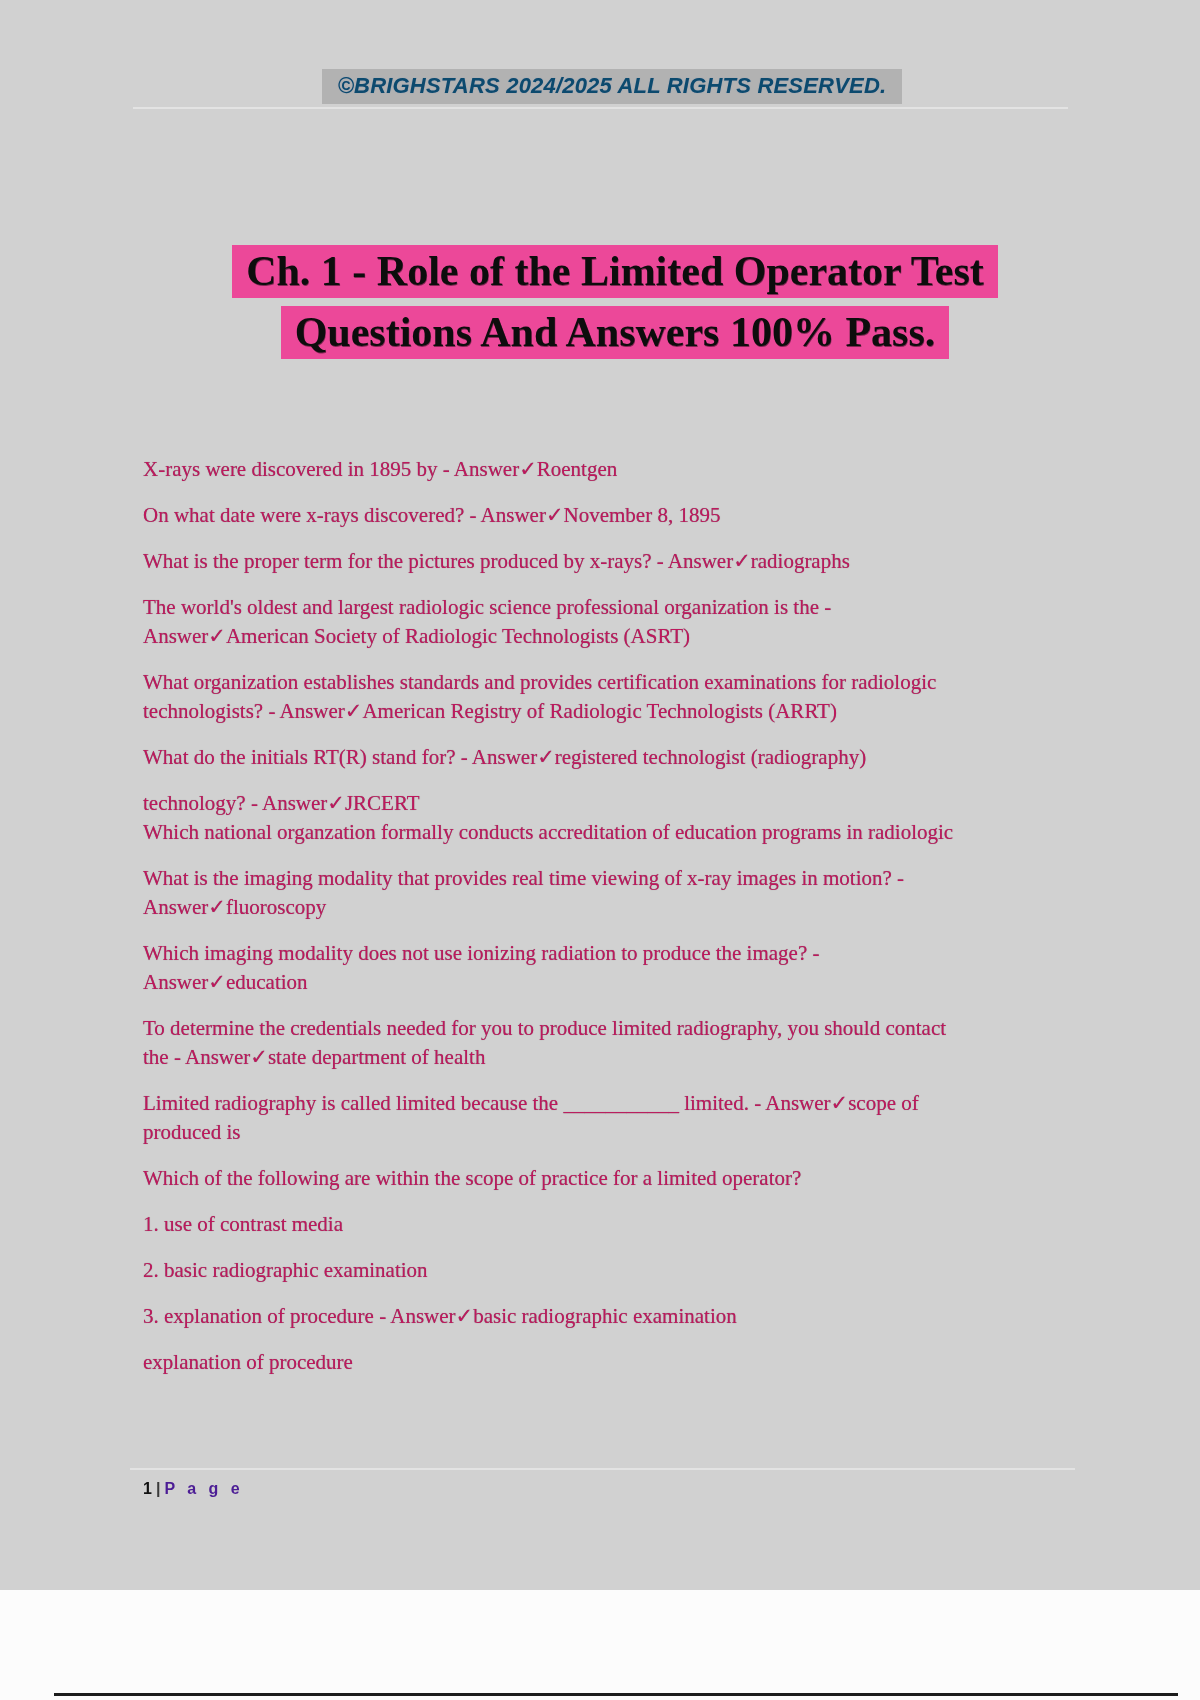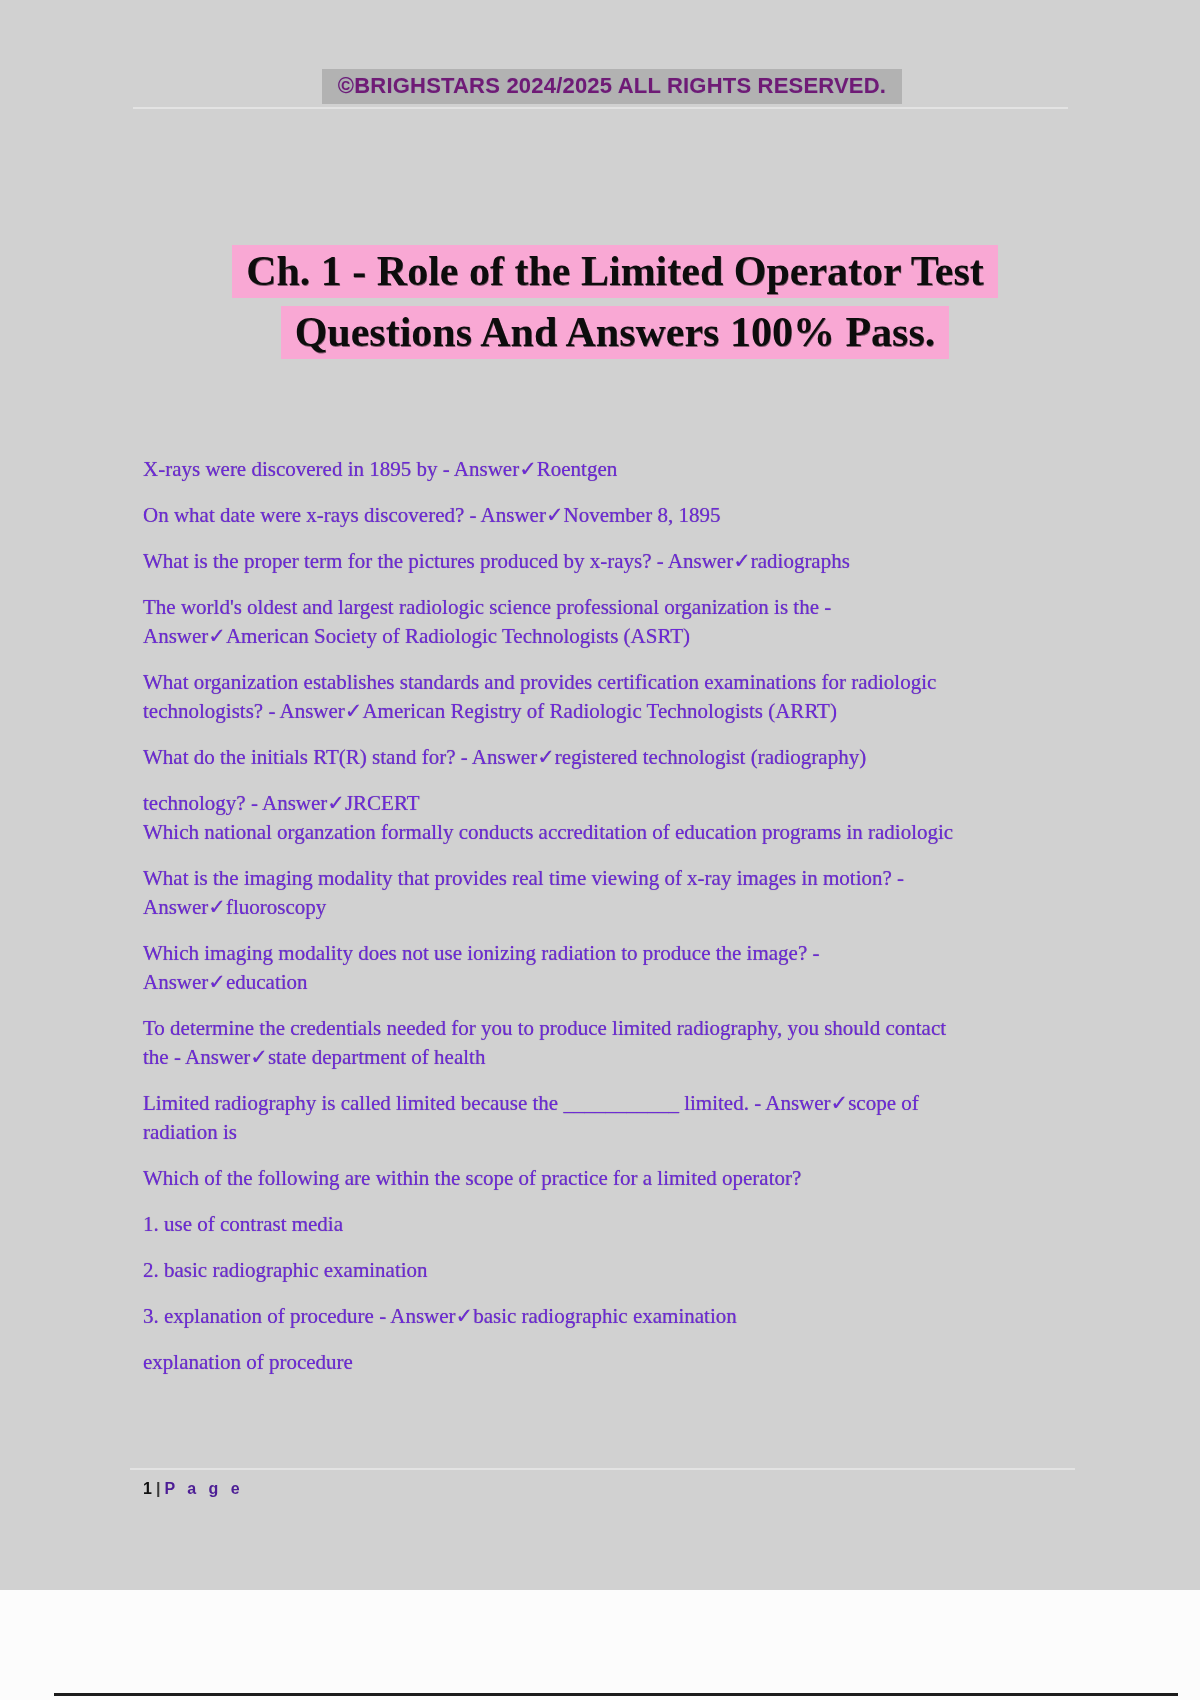--- a/index.html
+++ b/index.html
@@ -22,23 +22,24 @@
   }
   
   .copyright-wrap {
     position: absolute;
     left: 24px; top: 69px; width: 1176px;
     text-align: center;
   }
   .copyright {
     display: inline-block;
     background: #b2b2b2;
-    color: #701a75;
+    color: #0c4a6e;
     font-family: "Liberation Sans", sans-serif;
     font-weight: bold;
+    font-style: italic;
     font-size: 22px;
     line-height: 32px;
     padding: 1px 16px 2px 16px;
     letter-spacing: 0.2px;
     text-shadow: 0 0 1px rgba(74,108,179,0.4);
   }
   .header-rule {
     position: absolute;
     left: 133px; top: 107px;
     width: 935px; height: 2px;
@@ -48,32 +49,32 @@
   .title-wrap {
     position: absolute;
     left: 30px; top: 241px; width: 1170px;
     text-align: center;
     font-size: 42px;
     line-height: 61px;
     font-weight: bold;
     color: #0d0d0d;
   }
   .title-line {
-    background: #f9a8d4;
+    background: #ec4899;
     padding: 3px 14px 4px 14px;
     text-shadow: 0.5px 0.5px 0.5px rgba(0,0,0,0.45);
   }
   
   .body-text {
     position: absolute;
     left: 143px; top: 455px;
     width: 1000px;
     font-size: 21px;
     line-height: 29px;
-    color: #6d28d9;
+    color: #be185d;
     text-shadow: 0 0 0.7px rgba(22,22,22,0.5);
   }
   .para { margin: 0 0 17px 0; }
   .line { display: block; white-space: nowrap; }
   
   .footer-rule {
     position: absolute;
     left: 130px; top: 1468px;
     width: 945px; height: 2px;
     background: #e3e3e3;
@@ -157,21 +158,21 @@
       <p class="para">
         <span class="line">Which imaging modality does not use ionizing radiation to produce the image? -</span>
         <span class="line">Answer✓education</span>
       </p>
       <p class="para">
         <span class="line">To determine the credentials needed for you to produce limited radiography, you should contact</span>
         <span class="line">the - Answer✓state department of health</span>
       </p>
       <p class="para">
         <span class="line">Limited radiography is called limited because the ___________ limited. - Answer✓scope of</span>
-        <span class="line">radiation is</span>
+        <span class="line">produced is</span>
       </p>
       <p class="para">
         <span class="line">Which of the following are within the scope of practice for a limited operator?</span>
       </p>
       <p class="para">
         <span class="line">1. use of contrast media</span>
       </p>
       <p class="para">
         <span class="line">2. basic radiographic examination</span>
       </p>

